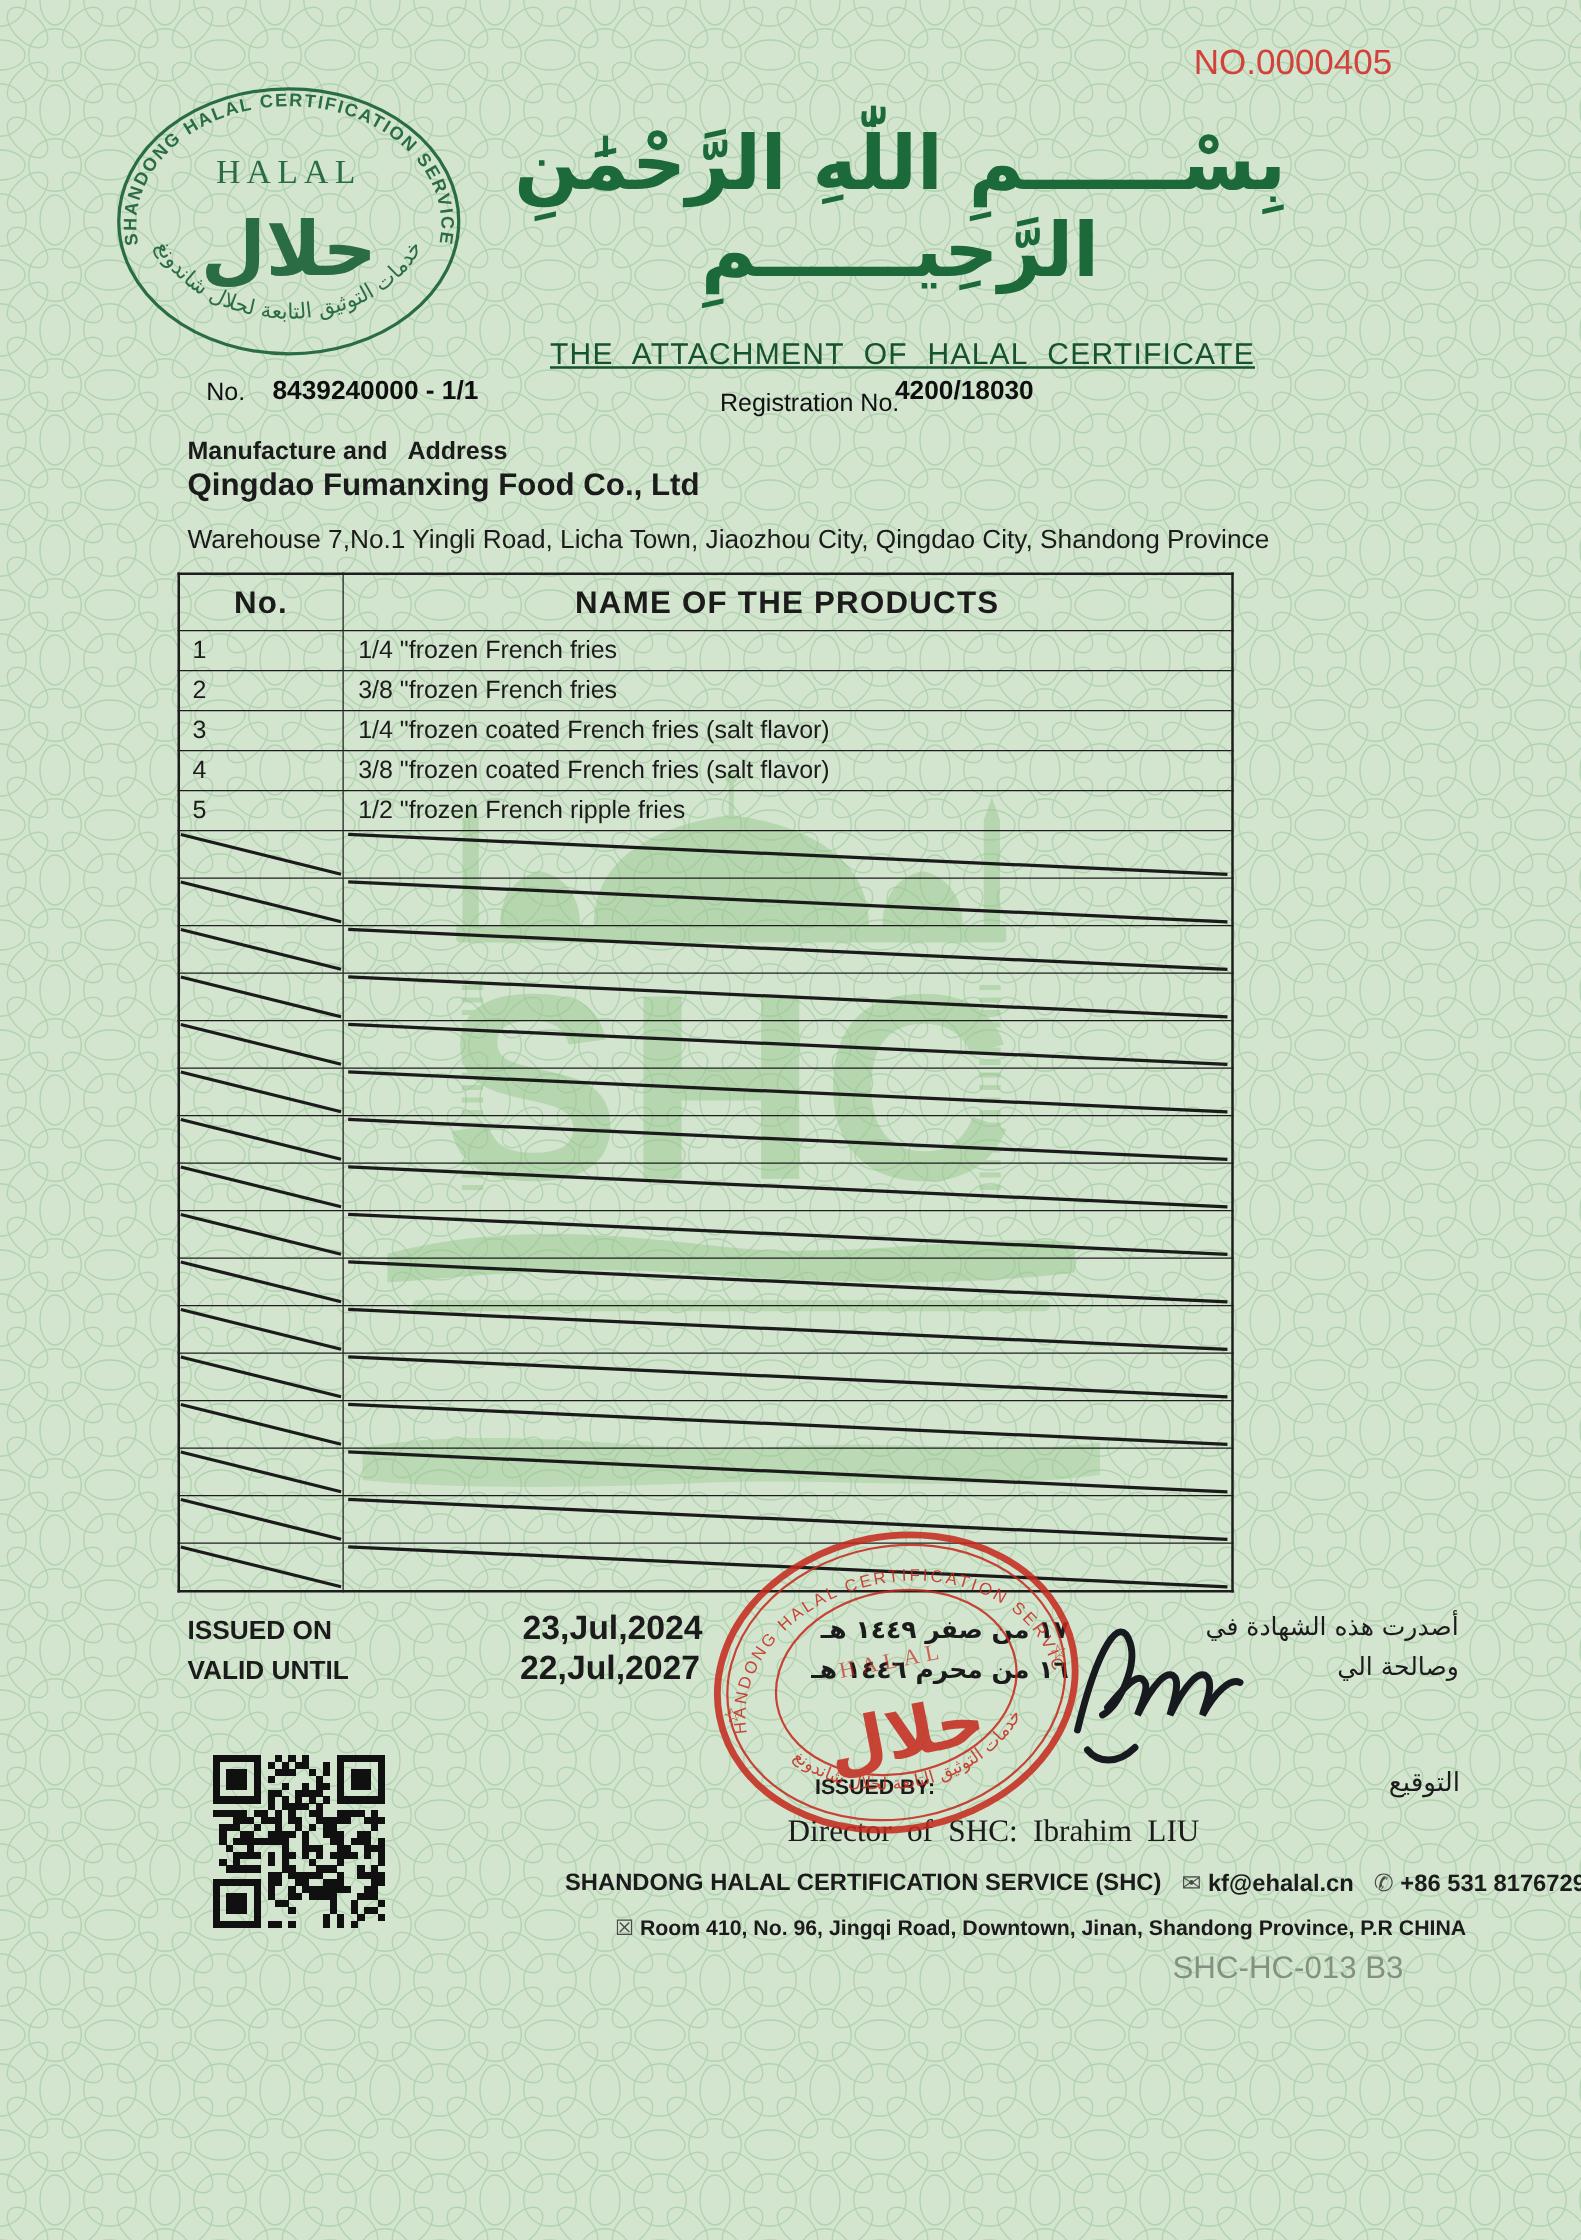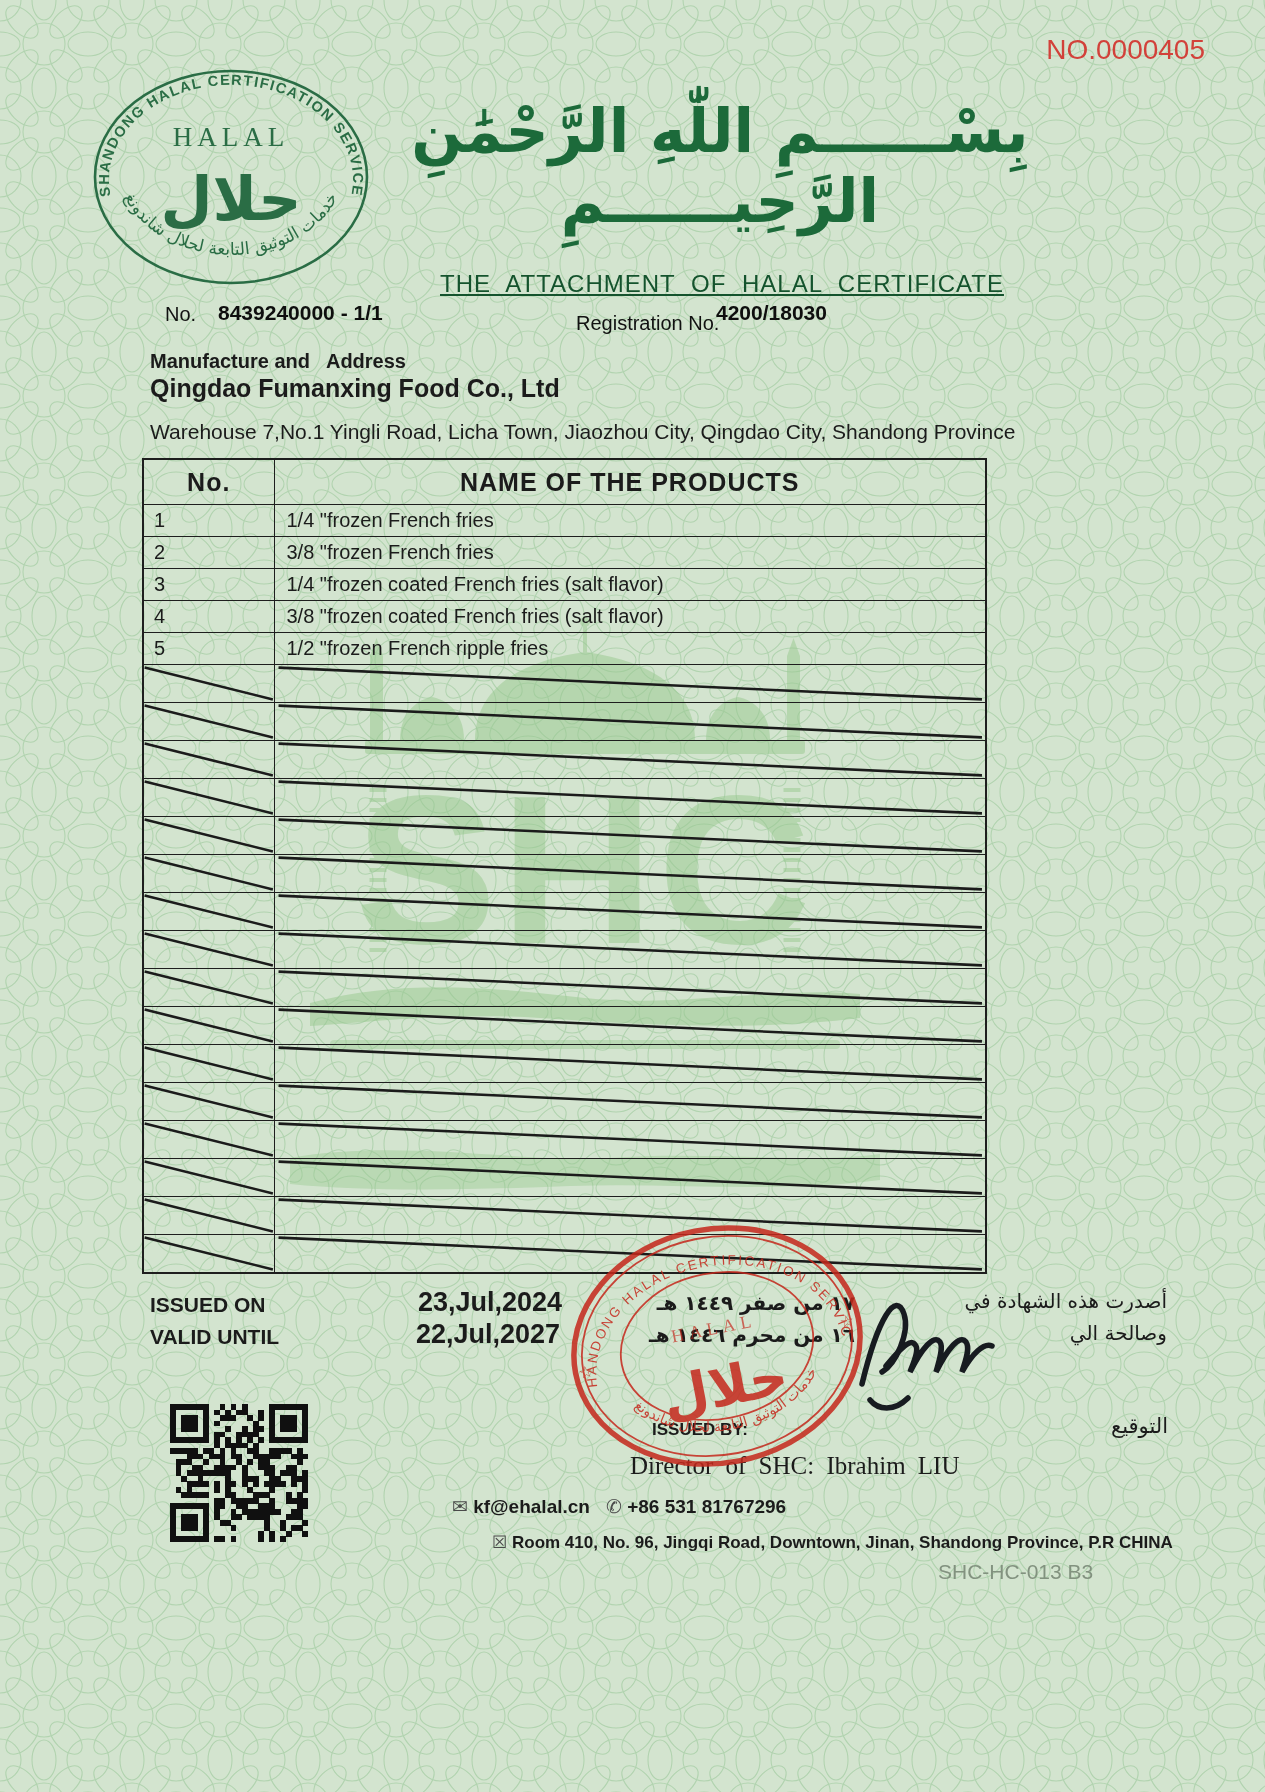--- a/index.html
+++ b/index.html
@@ -1,21 +1,21 @@
 <!DOCTYPE html>
 <html><head>
 <meta charset="utf-8">
 <style>
   html,body{margin:0;padding:0;background:#d3e4cf;}
   #page{position:relative;width:1265px;height:1792px;background:#d3e4cf;overflow:hidden;
         font-family:"Liberation Sans",sans-serif;color:#1b1b1b;}
   .abs{position:absolute;}
   .bg-layer{left:0;top:0;width:1265px;height:1792px;z-index:0;pointer-events:none;}
   .content{z-index:2;}
-  .cert-no{left:955px;top:34px;width:250px;text-align:right;font-size:28px;color:#d2413a;z-index:2;}
+  .cert-no{left:955px;top:34px;width:250px;font-size:28px;color:#d2413a;z-index:2;}
   .bismillah{left:410px;top:96px;width:620px;text-align:center;font-size:60px;font-weight:bold;
              color:#1c6a3a;font-family:"DejaVu Sans",sans-serif;z-index:2;direction:rtl;}
   .doc-title{left:440px;top:270px;width:600px;text-align:left;font-size:24px;color:#14532d;
              letter-spacing:1px;word-spacing:8px;z-index:2;text-decoration:underline;}
   .lbl{font-size:20px;color:#111;}
   .val{font-weight:bold;font-size:21px;color:#0e0e0e;}
   .pre{white-space:pre;}
   .mf-head{left:150px;top:350px;font-weight:bold;font-size:20px;z-index:2;}
   .mf-name{left:150px;top:374px;font-weight:bold;font-size:25px;z-index:2;}
   .mf-addr{left:150px;top:420px;font-size:21px;z-index:2;}
@@ -34,21 +34,21 @@
   .ar-lbl{font-family:"DejaVu Sans",sans-serif;font-size:20px;direction:rtl;text-align:right;z-index:2;}
   .issued-by{left:652px;top:1420px;font-weight:bold;font-size:17px;z-index:2;}
   .sig-lbl{left:1048px;top:1414px;width:120px;text-align:right;font-family:"DejaVu Sans",sans-serif;
            font-size:21px;z-index:2;}
   .director{left:630px;top:1452px;font-size:25px;font-family:"Liberation Serif",serif;
             word-spacing:6px;z-index:2;}
   .foot1{left:452px;top:1495px;display:flex;gap:16px;align-items:center;font-weight:bold;
          font-size:19px;z-index:2;white-space:nowrap;}
   .foot2{left:492px;top:1532px;font-weight:600;font-size:17px;z-index:2;white-space:nowrap;}
   .icon-sm{color:#4a4a4a;font-weight:normal;}
-  .form-code{left:938px;top:1560px;font-size:21px;color:#82927f;z-index:2;}
+  .form-code{left:938px;top:1560px;font-size:25px;color:#82927f;z-index:2;}
   .stamp{z-index:3;pointer-events:none;}
   .sig{z-index:3;pointer-events:none;}
   .qr{left:170px;top:1402px;width:138px;height:142px;z-index:2;}
 </style>
 </head>
 <body>
 
 <div id="page">
 
   <svg class="abs bg-layer" width="1265" height="1792">
@@ -391,20 +391,21 @@
       <path d="M34,114 C52,92 60,86 64,94 C67,100 60,114 58,120 C70,96 82,82 88,90 C92,96 86,112 84,120 C96,96 108,82 114,90 C119,97 112,112 110,120 C120,102 132,90 140,94"></path>
       <path d="M56,146 C42,160 26,158 18,148"></path>
     </g>
   </svg>
 
   <div class="abs issued-by">ISSUED BY:</div>
   <div class="abs sig-lbl">التوقيع</div>
   <div class="abs director">Director of SHC: Ibrahim LIU</div>
 
   <div class="abs foot1">
+    <span>SHANDONG HALAL CERTIFICATION SERVICE (SHC)</span>
     <span>
       <span class="icon-sm">✉</span>
       <span>kf@ehalal.cn</span>
     </span>
     <span>
       <span class="icon-sm">✆</span>
       <span>+86 531 81767296</span>
     </span>
   </div>
   <div class="abs foot2">

